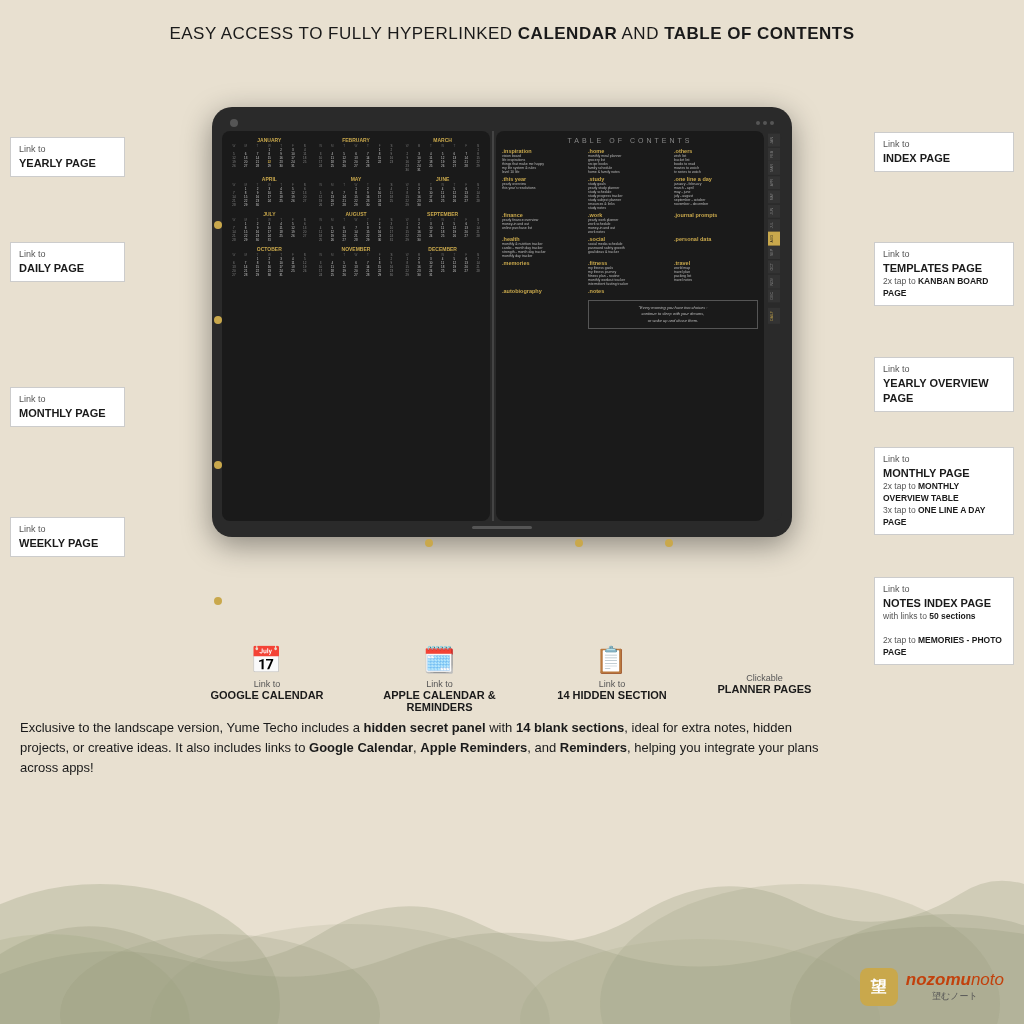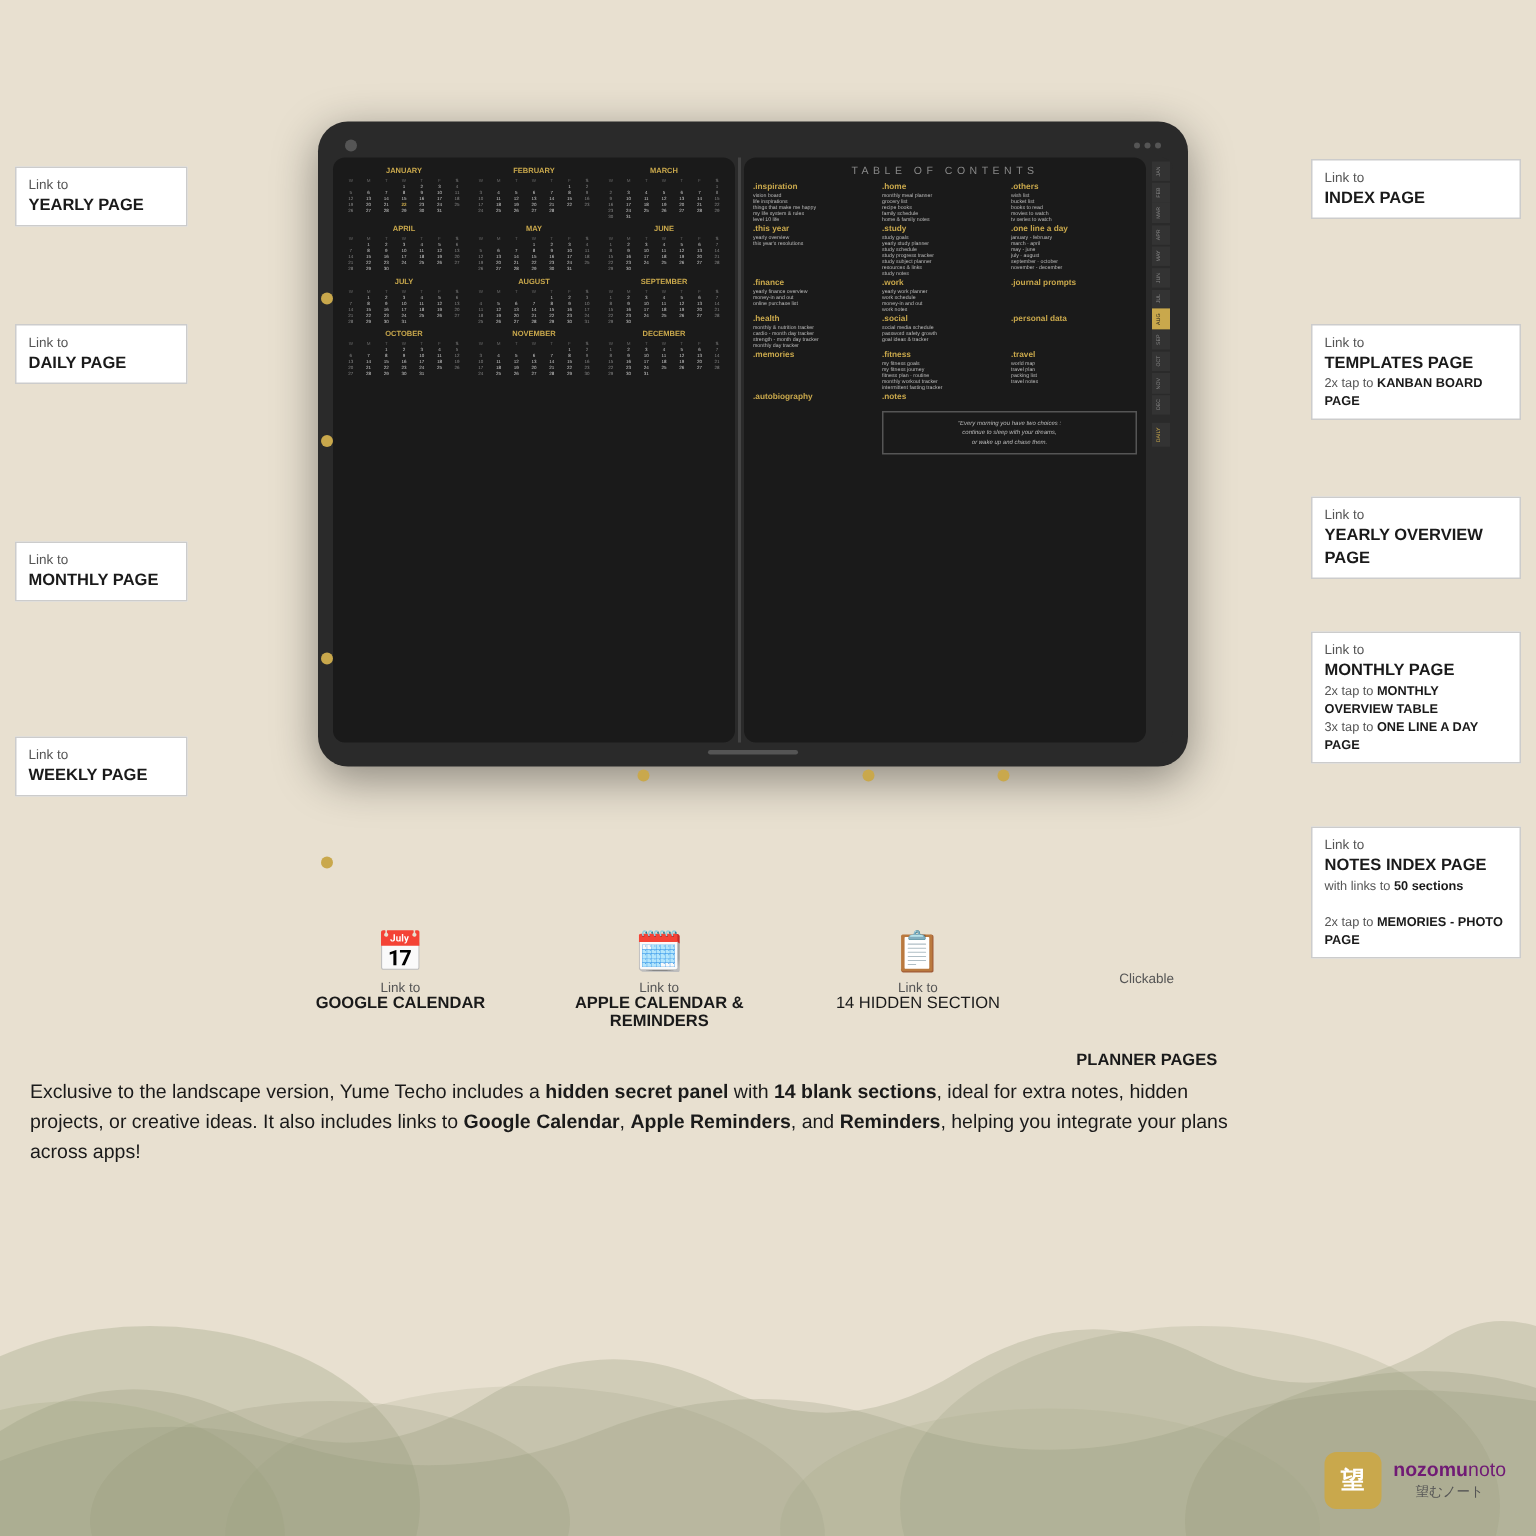--- a/index.html
+++ b/index.html
@@ -134,20 +134,23 @@
     <ellipse cx="350" cy="220" rx="200" ry="100" fill="#5a6b3a" opacity="0.2"></ellipse>
     <ellipse cx="800" cy="200" rx="200" ry="120" fill="#5a6b3a" opacity="0.25"></ellipse>
     <ellipse cx="950" cy="210" rx="160" ry="100" fill="#4a5930" opacity="0.3"></ellipse>
     <ellipse cx="700" cy="215" rx="180" ry="80" fill="#6b7d45" opacity="0.2"></ellipse>
 
     <path d="M0,150 Q80,100 160,140 Q240,180 320,130 Q400,80 480,120 Q560,160 640,110 Q720,60 800,100 Q880,140 960,90 Q990,70 1024,80 L1024,220 L0,220 Z" fill="#4a5a2a" opacity="0.3"></path>
     <path d="M0,170 Q100,130 200,160 Q300,190 400,150 Q500,110 600,145 Q700,180 800,145 Q900,110 1024,130 L1024,220 L0,220 Z" fill="#3a4a20" opacity="0.25"></path>
   </svg>
 
   <div class="header">
+    <div class="subtitle">
+      <span>EASY ACCESS TO FULLY HYPERLINKED </span><strong>CALENDAR</strong><span> AND </span><strong>TABLE OF CONTENTS</strong>
+    </div>
   </div>
 
 
   <div class="content-area" style="position:relative; display:flex; padding:0 5px; height:580px; margin-top:5px;">
 
     <div style="width:130px; position:relative;">
 
       <div class="ann" style="top:80px; left:5px; width:115px;">
         <div class="small">Link to</div>
         <div class="bold">YEARLY PAGE</div>
@@ -949,38 +952,38 @@
 
     <div style="display:flex;flex-direction:column;align-items:center;width:180px;">
       <div style="font-size:26px;margin-bottom:3px;">🗓️</div>
       <div style="font-size:9px;color:#555;">Link to</div>
       <div style="font-weight:900;font-size:11px;color:#1a1a1a;text-align:center;">APPLE CALENDAR &amp; REMINDERS</div>
     </div>
 
     <div style="display:flex;flex-direction:column;align-items:center;width:155px;">
       <div style="font-size:26px;margin-bottom:3px;">📋</div>
       <div style="font-size:9px;color:#555;">Link to</div>
-      <div style="font-weight:400;font-size:11px;color:#1a1a1a;text-align:right;">14 HIDDEN SECTION</div>
+      <div style="font-weight:700;font-size:11px;color:#1a1a1a;text-align:right;">14 HIDDEN SECTION</div>
     </div>
 
     <div style="display:flex;flex-direction:column;align-items:center;width:140px;">
       <div style="font-size:9px;color:#555;margin-top:28px;">Clickable</div>
-      <div style="font-weight:900;font-size:11px;color:#1a1a1a;text-align:center;margin-top:44px;">PLANNER PAGES</div>
+      <div style="font-weight:900;font-size:11px;color:#1a1a1a;text-align:center;">PLANNER PAGES</div>
     </div>
   </div>
 
   <div style="padding:0 20px;position:relative;z-index:5;">
     <p style="font-size:13px;line-height:1.55;color:#1a1a1a;max-width:820px;">
       Exclusive to the landscape version, Yume Techo includes a <strong>hidden secret panel</strong> with <strong>14 blank sections</strong>, ideal for extra notes, hidden projects, or creative ideas. It also includes links to <strong>Google Calendar</strong>, <strong>Apple Reminders</strong>, and <strong>Reminders</strong>, helping you integrate your plans across apps!
     </p>
   </div>
 
   <div class="logo" style="position:absolute;bottom:18px;right:20px;z-index:10;display:flex;align-items:center;gap:8px;">
     <div style="width:38px;height:38px;background:#c9a84c;border-radius:8px;display:flex;align-items:center;justify-content:center;">
       <span style="color:white;font-size:16px;font-weight:bold;">望</span>
     </div>
     <div>
-      <div style="font-size:13px;font-weight:400;color:#701a75;line-height:1.1;"><strong>nozomu</strong>noto</div>
+      <div style="font-size:17px;font-weight:400;color:#c2410c;line-height:1.1;font-style:italic;"><strong>nozomu</strong>noto</div>
       <div style="font-size:9px;color:#555;text-align:center;">望むノート</div>
     </div>
   </div>
 
 </div>
 
 </body></html>

